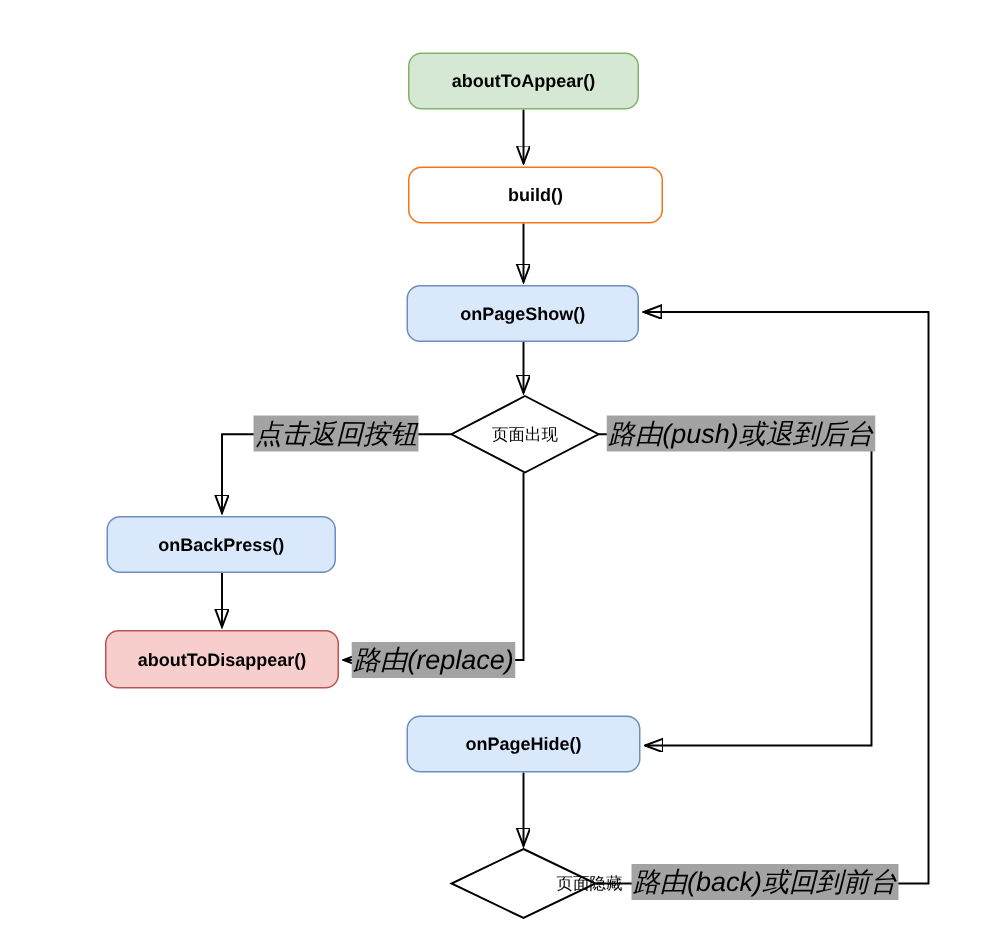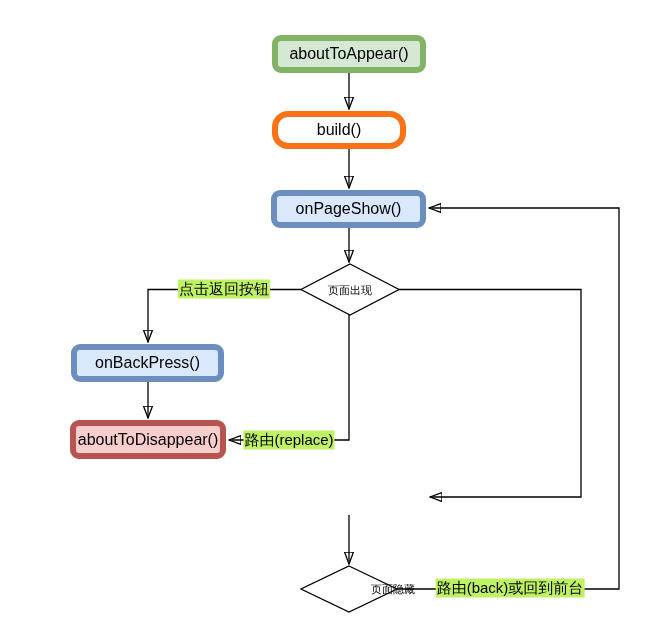--- a/index.html
+++ b/index.html
@@ -18,50 +18,52 @@
   }
   .edges-layer path, .edges-layer polygon.diamond {
     fill: none;
     stroke: #000000;
     stroke-width: 1.3;
   }
   .edges-layer polygon.diamond { fill: #ffffff; }
   .node {
     position: absolute;
     box-sizing: border-box;
-    border: 6px solid #f97316;
+    border: 1px solid #f97316;
     border-radius: 9px;
     background: #ffffff;
     display: flex;
     align-items: center;
     justify-content: center;
-    font-size: 16px;
+    font-size: 12px;
     color: #000000;
     z-index: 2;
+    font-weight: bold;
   }
   .node.green { background: #d5e8d4; border-color: #82b366; }
   .node.blue  { background: #dae8fc; border-color: #6c8ebf; }
   .node.red   { background: #f8cecc; border-color: #b85450; }
   .diamond-label {
     position: absolute;
     transform: translate(-50%, -50%);
     font-size: 11px;
     color: #000000;
     white-space: nowrap;
     z-index: 2;
   }
   .edge-label {
     position: absolute;
     transform: translate(-50%, -50%);
-    background: #bef264;
+    background: #a3a3a3;
     padding: 0 1px;
-    font-size: 15px;
+    font-size: 18px;
     color: #000000;
     white-space: nowrap;
     z-index: 3;
+    font-style: italic;
   }
 </style>
 </head>
 <body>
 
 <div class="canvas">
 
   <svg class="edges-layer" width="667" height="625" viewBox="0 0 667 625" xmlns="http://www.w3.org/2000/svg">
     <defs>
       <marker id="arrow" markerWidth="13" markerHeight="10" refX="12" refY="4.5" orient="auto" markerUnits="userSpaceOnUse">
@@ -78,33 +80,35 @@
     <path d="M399,289.5 L581,289.5 L581,497 L430,497" marker-end="url(#arrow)"></path>
     <path d="M349,515 L349,564" marker-end="url(#arrow)"></path>
     <path d="M397,589 L619,589 L619,208 L429,208" marker-end="url(#arrow)"></path>
 
     <polygon class="diamond" points="350,264 399,289.5 350,315 301,289.5"></polygon>
     <polygon class="diamond" points="349,566 397,589 349,612 301,589"></polygon>
   </svg>
 
   <div class="node green" style="left:272px; top:35px; width:154px; height:38px;">aboutToAppear()</div>
 
-  <div class="node" style="left:272px; top:111px; width:134px; height:38px;border-radius:16px;">build()</div>
+  <div class="node" style="left:272px; top:111px; width:170px; height:38px;">build()</div>
 
   <div class="node blue" style="left:71px; top:344px; width:153px; height:38px;">onBackPress()</div>
 
   <div class="node blue" style="left:271px; top:190px; width:155px; height:38px;">onPageShow()</div>
 
   <div class="node red" style="left:70px; top:420px; width:156px; height:39px;">aboutToDisappear()</div>
 
+  <div class="node blue" style="left:271px; top:477px; width:156px; height:38px;">onPageHide()</div>
 
   <div class="diamond-label" style="left:350px; top:290px;">页面出现</div>
 
   <div class="diamond-label" style="left:349px; top:589px;margin-left:44px;">页面隐藏</div>
 
   <div class="edge-label" style="left:224px; top:289px;">点击返回按钮</div>
 
+  <div class="edge-label" style="left:494px; top:289px;">路由(push)或退到后台</div>
 
   <div class="edge-label" style="left:510px; top:588px;">路由(back)或回到前台</div>
 
   <div class="edge-label" style="left:289px; top:440px;">路由(replace)</div>
 
 </div>
 
 </body></html>

